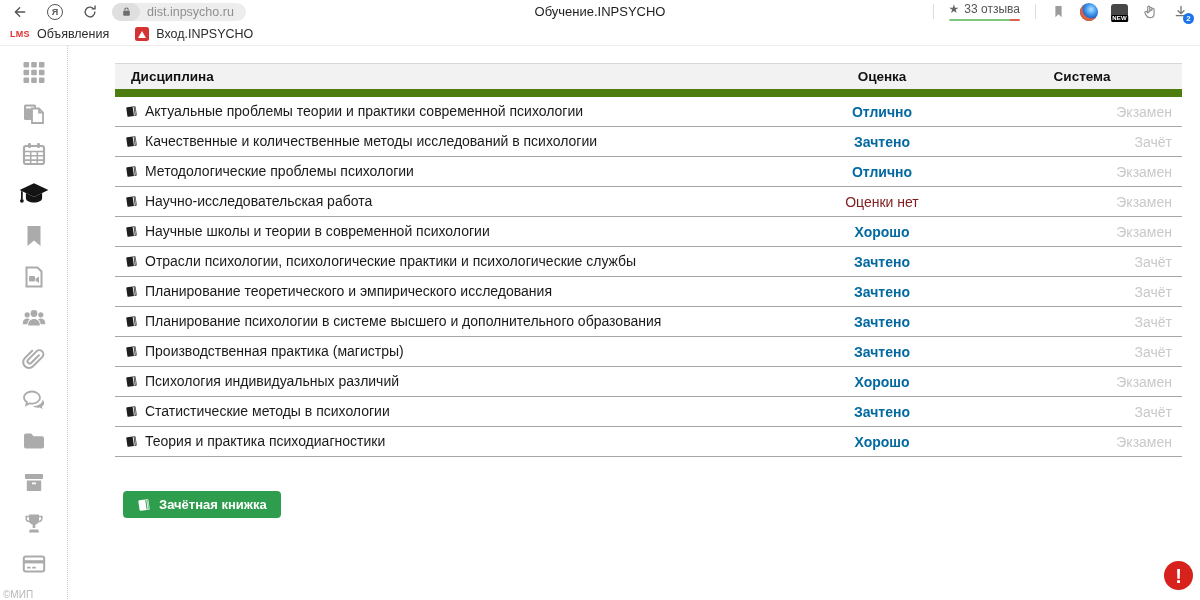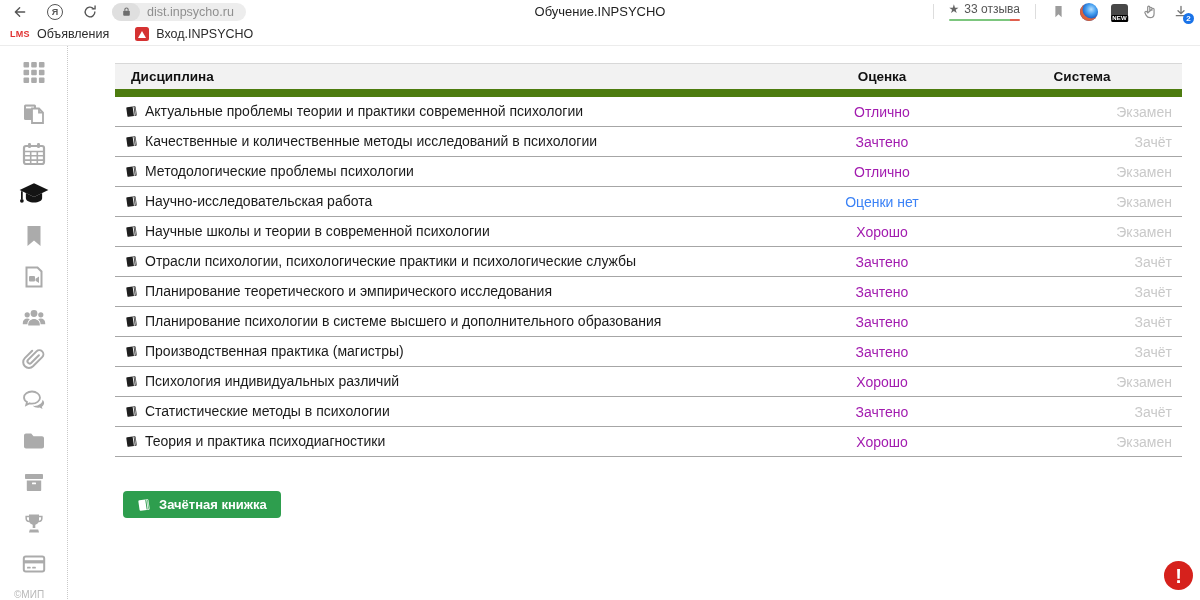--- a/index.html
+++ b/index.html
@@ -46,33 +46,33 @@
   .mip-logo{width:14px;height:14px;background:#d53232;border-radius:2.5px;display:flex;align-items:center;justify-content:center;}
   .mip-tri{width:0;height:0;border-left:4px solid transparent;border-right:4px solid transparent;border-bottom:7px solid #fff;}
   
   .app{display:flex;height:555px;position:relative;}
   .sidebar{width:68px;box-sizing:border-box;border-right:1px dotted #c9c9c9;display:flex;flex-direction:column;
     align-items:center;padding-top:16px;gap:17px;position:relative;flex-shrink:0;}
   .side-item{width:30px;height:24px;display:flex;align-items:center;justify-content:center;color:#ababab;cursor:pointer;}
   .side-item svg{width:24px;height:24px;}
   .side-item.active{color:#141414;}
   .side-item.active svg{width:30px;height:30px;}
-  .copyright{position:absolute;left:14px;bottom:1px;font-size:10px;color:#b8b8b8;}
+  .copyright{position:absolute;left:3px;bottom:1px;font-size:10px;color:#b8b8b8;}
   .content{flex:1;position:relative;padding:17px 0 0 47px;box-sizing:border-box;}
   
   .grades-table{border-collapse:collapse;width:1067px;table-layout:fixed;}
   .grades-table th{background:#f2f2f2;font-size:13.5px;font-weight:700;color:#111;padding:5px 10px;
     border-top:1px solid #d8d8d8;border-bottom:8px solid #4d7c0f;text-align:center;}
   .grades-table th.h-disc{text-align:left;padding-left:16px;}
   .grades-table td{border-bottom:1px solid #a6a6a6;padding:5.5px 10px;font-size:14px;}
   .c-disc{padding-left:16px;color:#1a1a1a;white-space:nowrap;overflow:hidden;cursor:pointer;}
   .book-icon{color:#1f1f1f;display:inline-block;vertical-align:-2px;margin-right:7px;}
   .book-icon svg{width:13px;height:13px;display:inline-block;}
-  .c-grade{text-align:center;font-weight:400;font-size:13.5px;color:#a21caf;}
-  .c-grade.muted{font-weight:400;color:#3b82f6;}
+  .c-grade{text-align:center;font-weight:700;font-size:13.5px;color:#0369a1;}
+  .c-grade.muted{font-weight:400;color:#7f1d1d;}
   .c-system{text-align:right;font-size:13.5px;color:#c9c9c9;}
   
   .gradebook-btn{display:inline-flex;align-items:center;gap:8px;margin:34px 0 0 8px;border:none;border-radius:4px;
     background:var(--accent_green,#2e9e4e);color:#fff;font-weight:700;font-size:13px;padding:6px 14px;
     font-family:inherit;cursor:pointer;}
   .btn-book-icon svg{width:14px;height:14px;display:block;}
   .alert-badge{position:absolute;right:7px;bottom:11px;width:29px;height:29px;border-radius:50%;
     background:var(--alert_red,#d6211c);display:flex;align-items:center;justify-content:center;cursor:pointer;}
   .excl{color:#fff;font-weight:900;font-size:20px;line-height:1;}
 </style>

